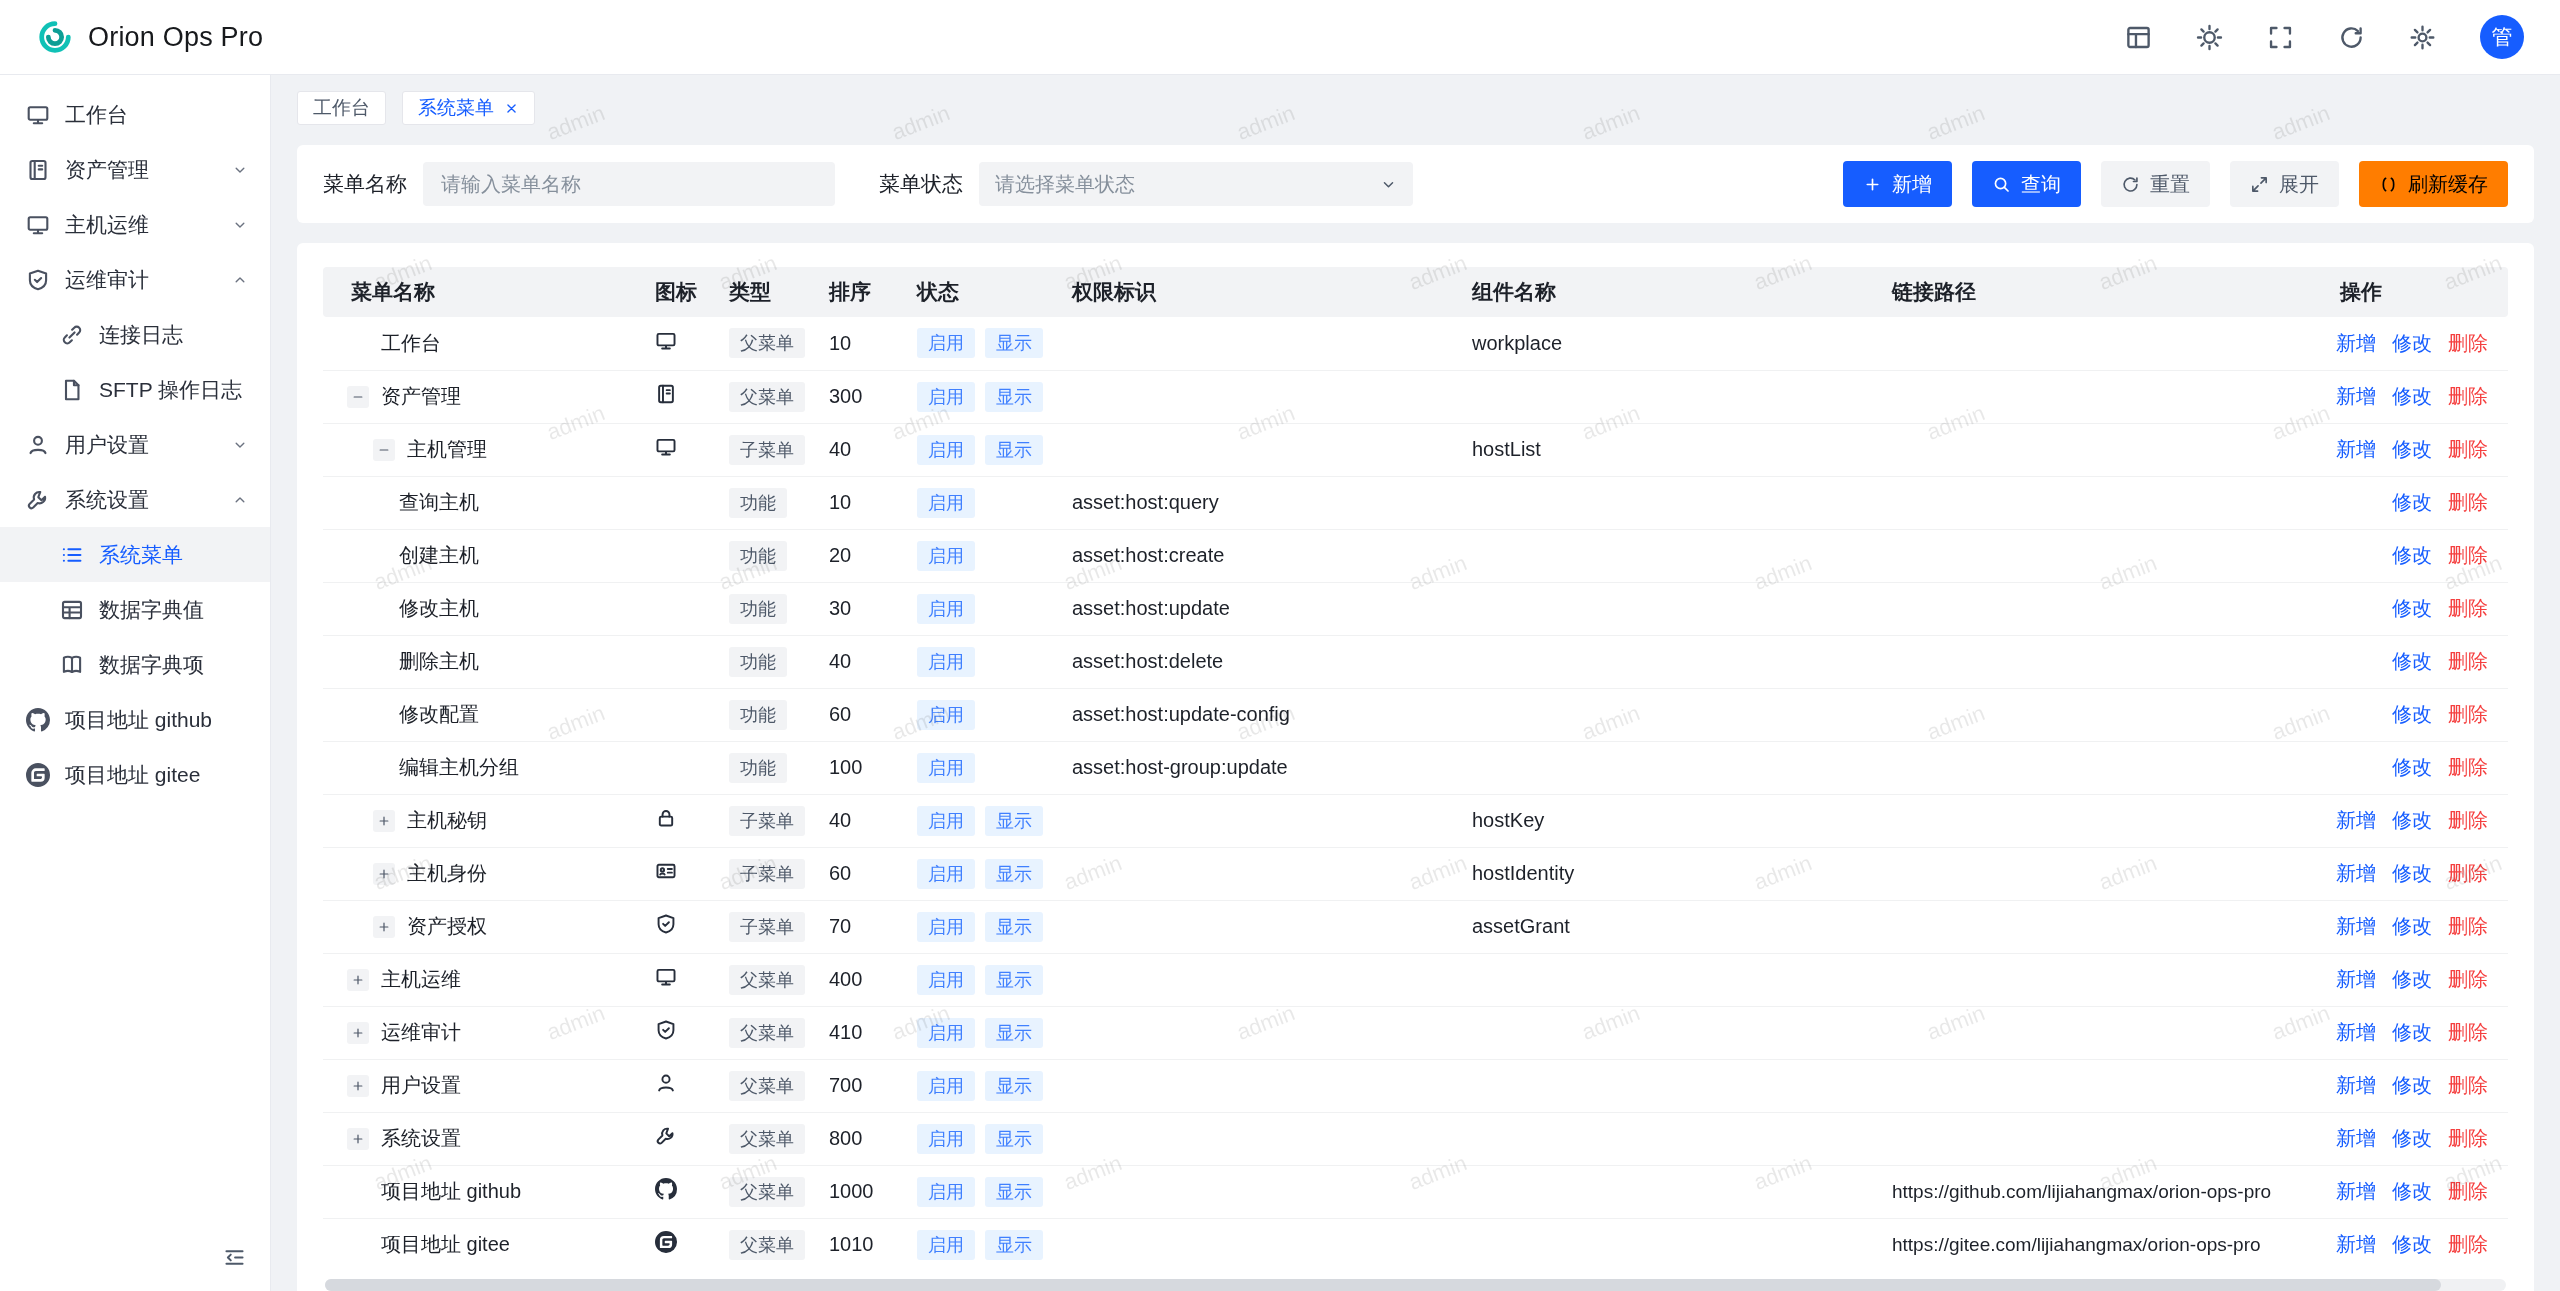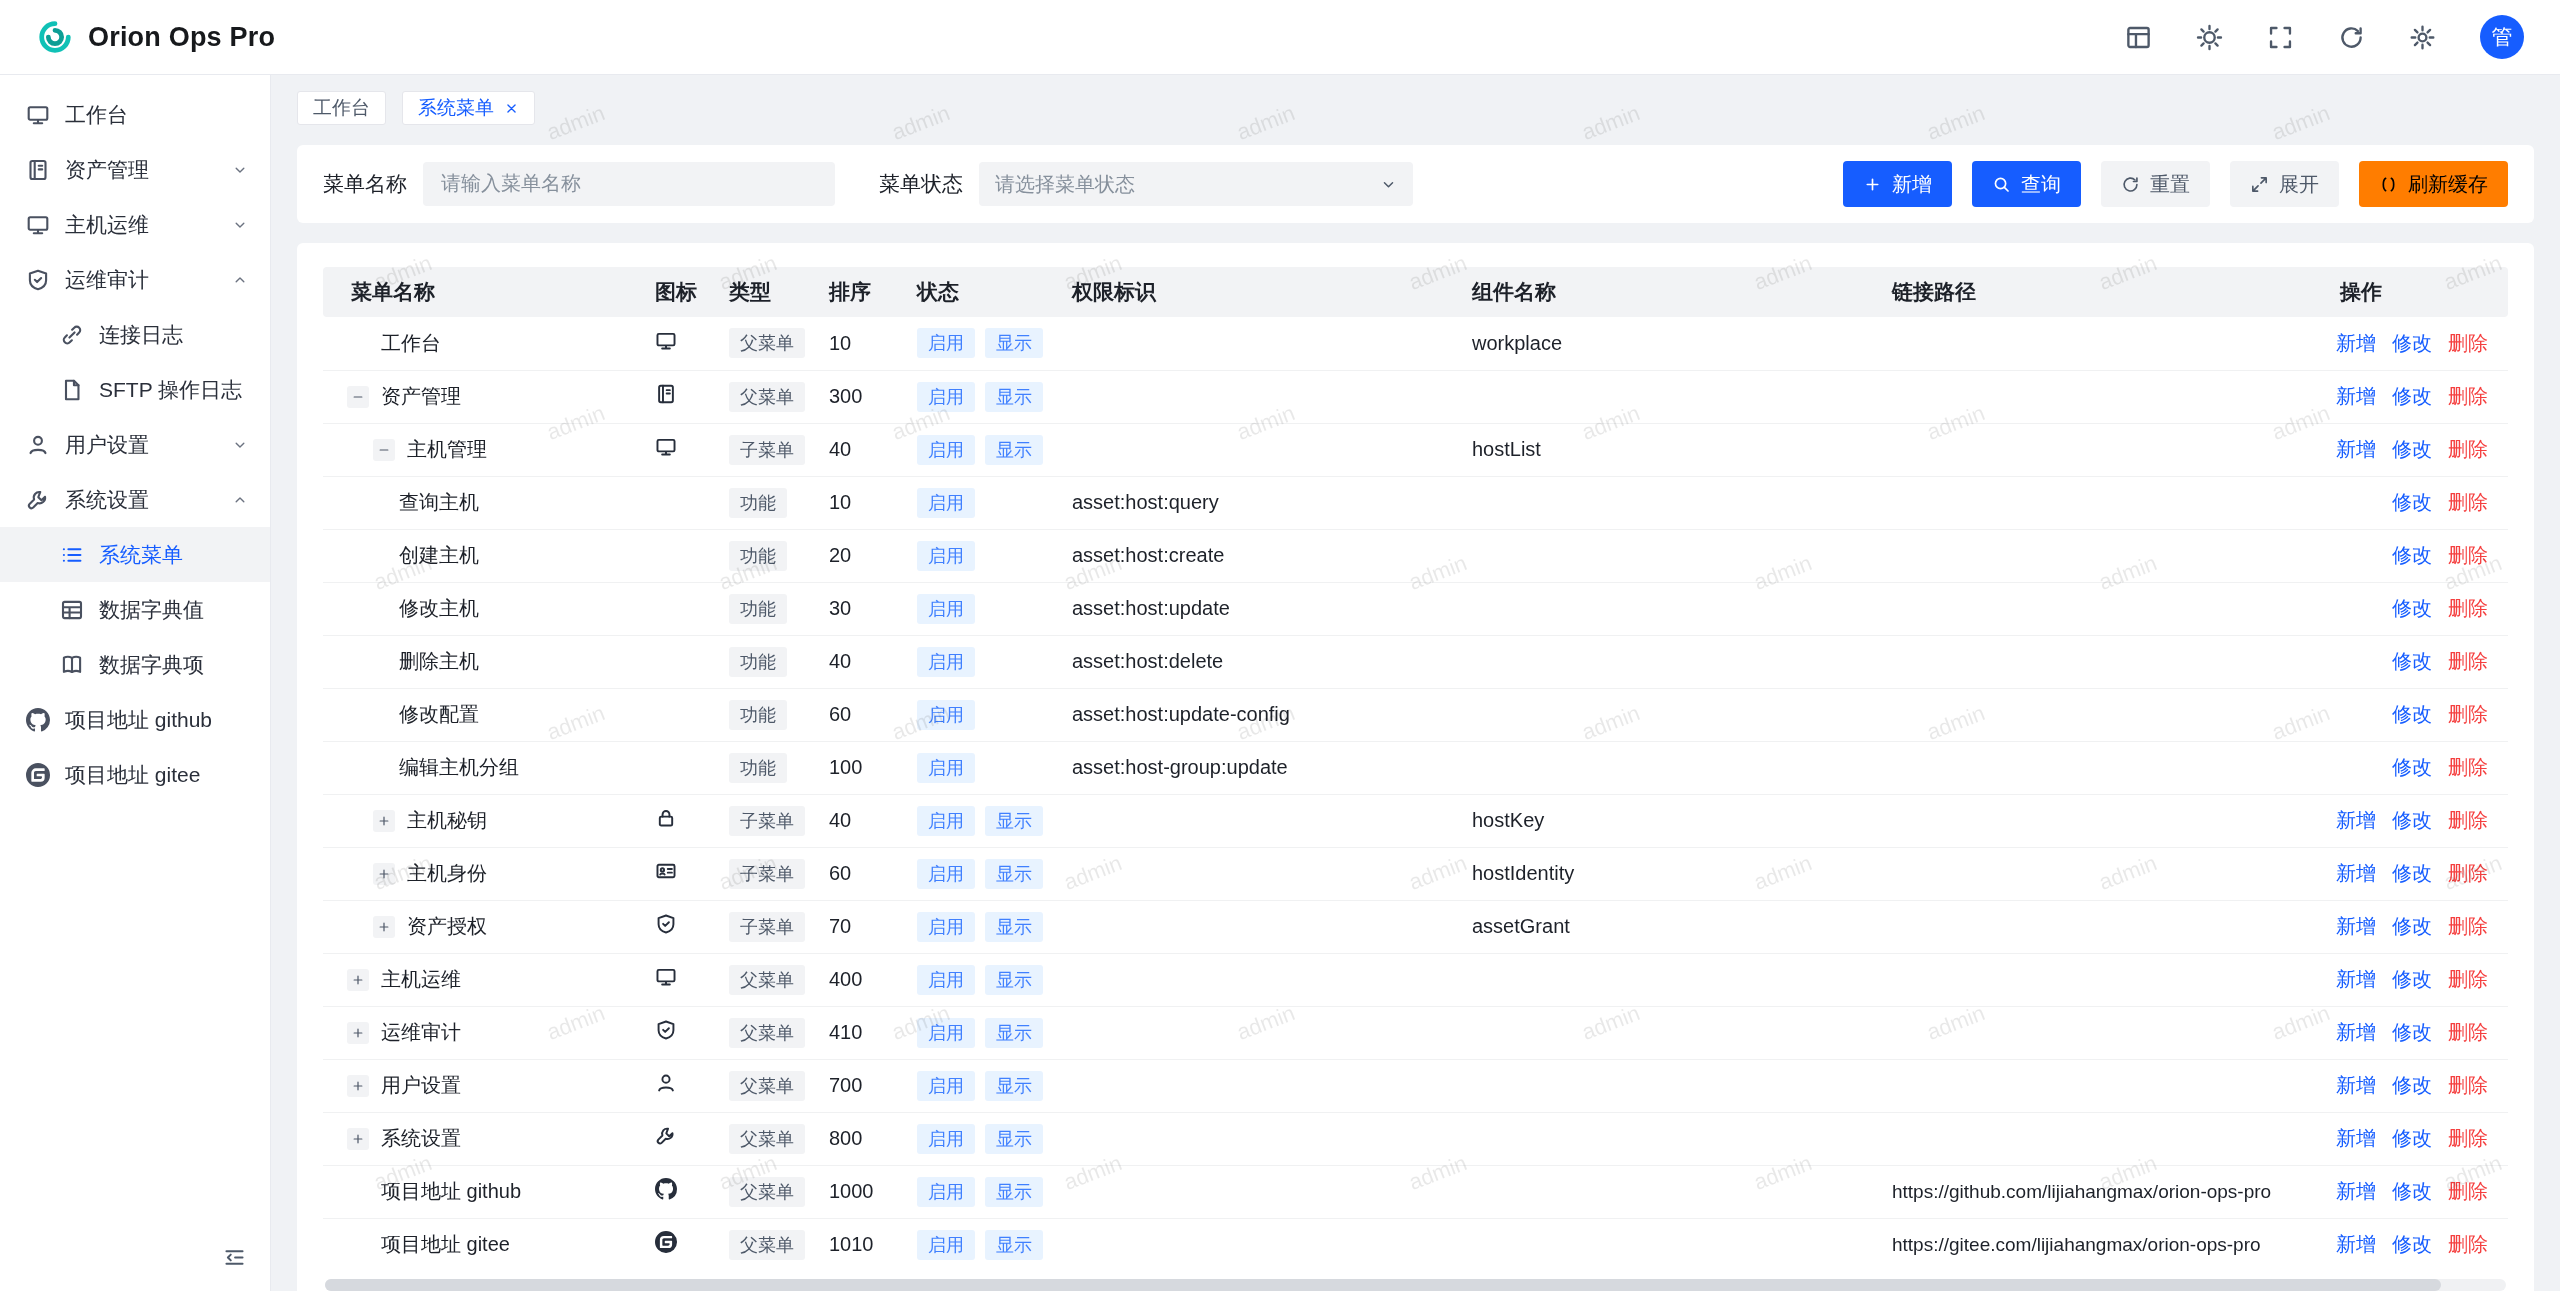--- a/index.html
+++ b/index.html
@@ -6,21 +6,21 @@
 html,body{width:2560px;height:1291px;overflow:hidden;background:#f0f2f5;color:#1d2129;
   font-family:"Liberation Sans","DejaVu Sans",sans-serif}
 .icon{display:inline-flex;align-items:center;justify-content:center;line-height:0}
 .icon svg{width:1em;height:1em;display:block}
 
 
 header{position:fixed;top:0;left:0;right:0;height:75px;background:#fff;border-bottom:1px solid #e8eaef;
   display:flex;align-items:center;padding:0 36px;z-index:100}
 .logo{display:flex;align-items:center;gap:14px}
 .logo svg{width:38px;height:38px}
-.app-title{font-size:27px;font-weight:700;color:#17191c;letter-spacing:.2px}
+.app-title{font-size:27px;font-weight:400;color:#17191c;letter-spacing:.2px}
 .header-actions{margin-left:auto;display:flex;align-items:center;gap:44px;color:#4e5969;font-size:27px}
 .hbtn{cursor:pointer;display:inline-flex}
 .avatar{width:44px;height:44px;border-radius:50%;background:#165dff;color:#fff;font-size:21px;
   display:inline-flex;align-items:center;justify-content:center;cursor:pointer}
 
 
 aside{position:fixed;top:75px;left:0;bottom:0;width:271px;background:#fff;border-right:1px solid #e8eaef;
   padding-top:12px;z-index:60}
 .side-item{height:55px;display:flex;align-items:center;gap:15px;padding:0 22px 0 26px;font-size:21px;
   color:#2a2f3a;cursor:pointer;white-space:nowrap}
@@ -35,21 +35,21 @@
 main{position:absolute;left:271px;top:75px;right:0;bottom:0;overflow:hidden}
 .tabbar{display:flex;gap:16px;padding:16px 26px 0}
 .tab{height:34px;display:inline-flex;align-items:center;gap:10px;padding:0 15px;background:#fff;
   border:1px solid #e5e6eb;border-radius:3px;font-size:19px;color:#4e5969;cursor:pointer;white-space:nowrap}
 .tab.active{color:#165dff}
 .tab .tclose{font-size:15px}
 
 .filter-card{margin:20px 26px 0;background:#fff;border-radius:6px;padding:16px 26px;display:flex;align-items:center}
 .f-label{font-size:21px;color:#1d2129;margin-right:16px;white-space:nowrap}
 .f-input{width:412px;height:44px;background:#f2f3f5;border:none;border-radius:4px;padding:0 18px;
-  font-size:20px;color:#1d2129;outline:none;font-family:Liberation Mono, monospace}
+  font-size:20px;color:#1d2129;outline:none;font-family:Liberation Sans, sans-serif}
 .f-input::placeholder{color:#86909c}
 .f-group2{margin-left:44px;display:flex;align-items:center}
 .f-select{width:434px;height:44px;background:#f2f3f5;border-radius:4px;padding:0 16px;display:flex;
   align-items:center;justify-content:space-between;font-size:20px;color:#86909c;cursor:pointer}
 .f-select .icon{color:#4e5969;font-size:17px}
 .btns{margin-left:auto;display:flex;gap:20px}
 .btn{height:46px;padding:0 20px;border:none;border-radius:4px;font-size:20px;display:inline-flex;
   align-items:center;gap:10px;cursor:pointer;font-family:inherit;white-space:nowrap}
 .btn .icon{font-size:19px}
 .btn.primary{background:#165dff;color:#fff}

